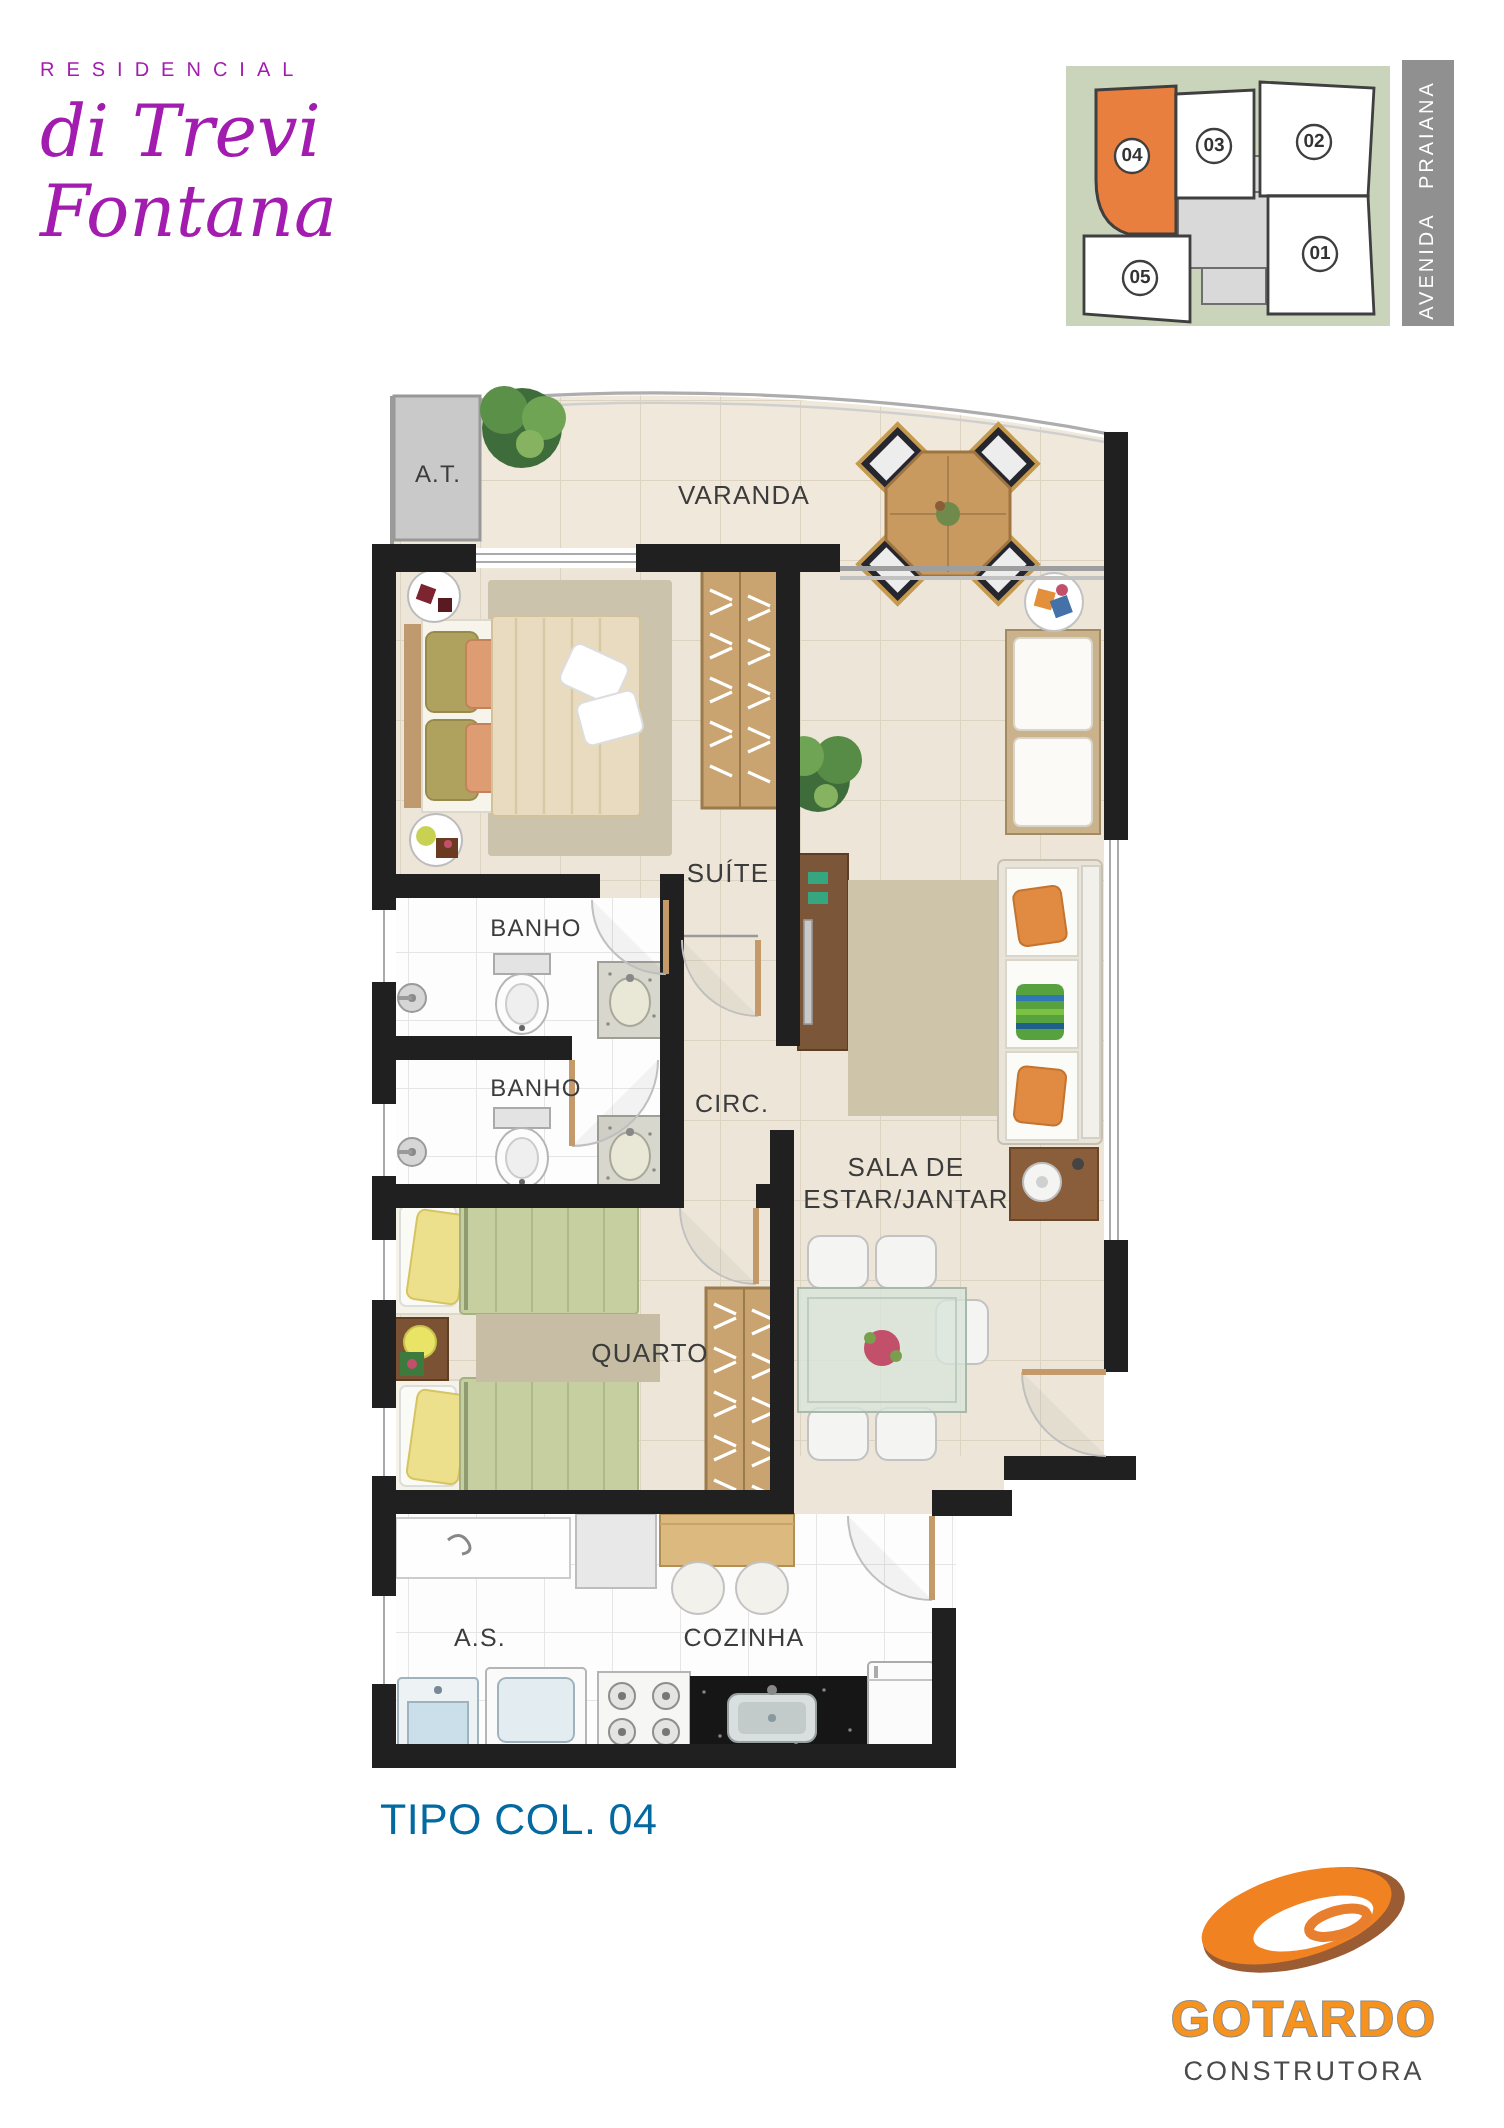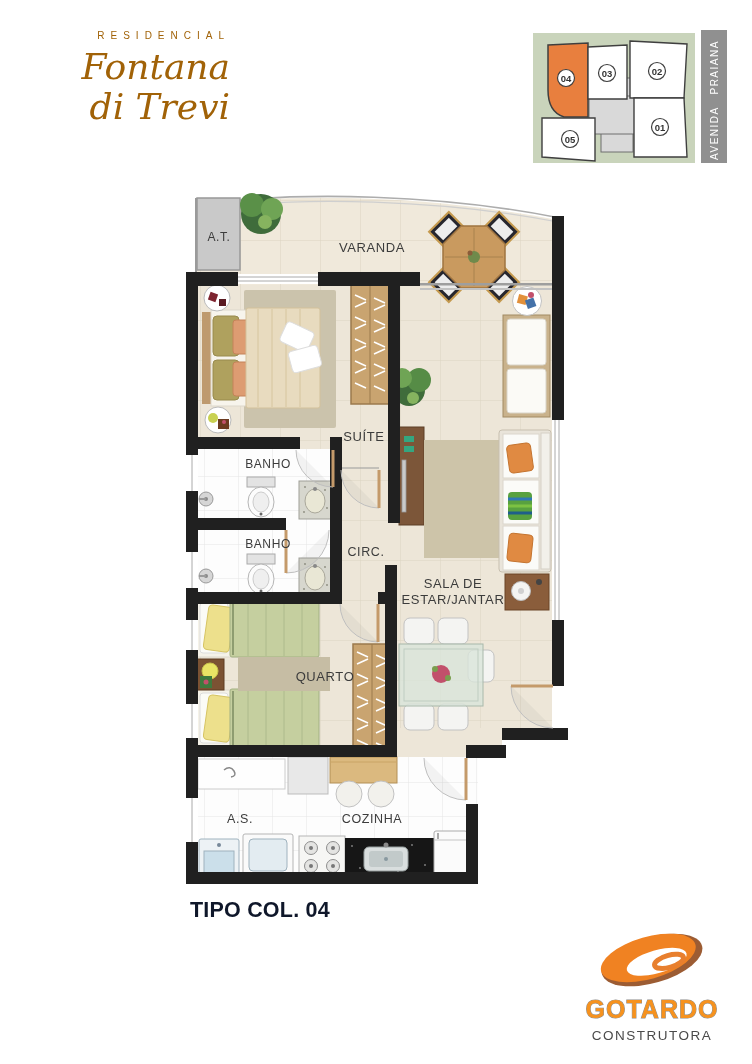--- a/index.html
+++ b/index.html
@@ -1,30 +1,30 @@
 <!DOCTYPE html>
 <html><head>
 <meta charset="utf-8">
 <style>
   html,body{margin:0;padding:0;background:#fff;}
   body{width:752px;height:1064px;position:relative;overflow:hidden;font-family:"Liberation Sans",sans-serif;}
-  .brand{position:absolute;left:20px;top:30px;width:210px;text-align:right;color:#a16207;}
+  .brand{position:absolute;left:20px;top:30px;width:210px;text-align:left;color:#a21caf;}
   .brand-kicker{font-size:10px;letter-spacing:6px;font-weight:400;margin-bottom:6px;}
   .brand-script{font-family:"DejaVu Serif",serif;font-style:italic;font-size:36px;line-height:1.12;font-weight:400;}
-  .summary{position:absolute;left:190px;top:893px;font-weight:bold;color:#0f172a;font-size:21.5px;line-height:1.6;letter-spacing:0.2px;}
+  .summary{position:absolute;left:190px;top:893px;font-weight:normal;color:#0369a1;font-size:21.5px;line-height:1.6;letter-spacing:0.2px;}
   svg text{font-family:"Liberation Sans",sans-serif;}
   .roomlbl{fill:#3C3C3C;letter-spacing:0.6px;}
 </style>
 </head>
 <body>
 
 <div class="brand">
   <div class="brand-kicker">RESIDENCIAL</div>
+  <div class="brand-script">di Trevi</div>
   <div class="brand-script">Fontana</div>
-  <div class="brand-script">di Trevi</div>
 </div>
 
 <svg style="position:absolute;left:528px;top:22px" width="210" height="150" viewBox="528 22 210 150">
   <rect x="533" y="33" width="162" height="130" fill="#C9D4BB"></rect>
   <g>
     <rect x="601" y="78" width="32" height="74" fill="#D9D9D9" stroke="#6E6E6E" stroke-width="1"></rect>
     <rect x="589" y="96" width="56" height="38" fill="#D9D9D9" stroke="#6E6E6E" stroke-width="1"></rect>
   </g>
   <path d="M548,45 L588,43 L588,117 L564,117 Q548,112 548,90 Z" fill="#E87F3E" stroke="#3F3F3F" stroke-width="1.5"></path>
   <path d="M588,47 L627,45 L627,99 L588,99 Z" fill="#FFFFFF" stroke="#3F3F3F" stroke-width="1.4"></path>

